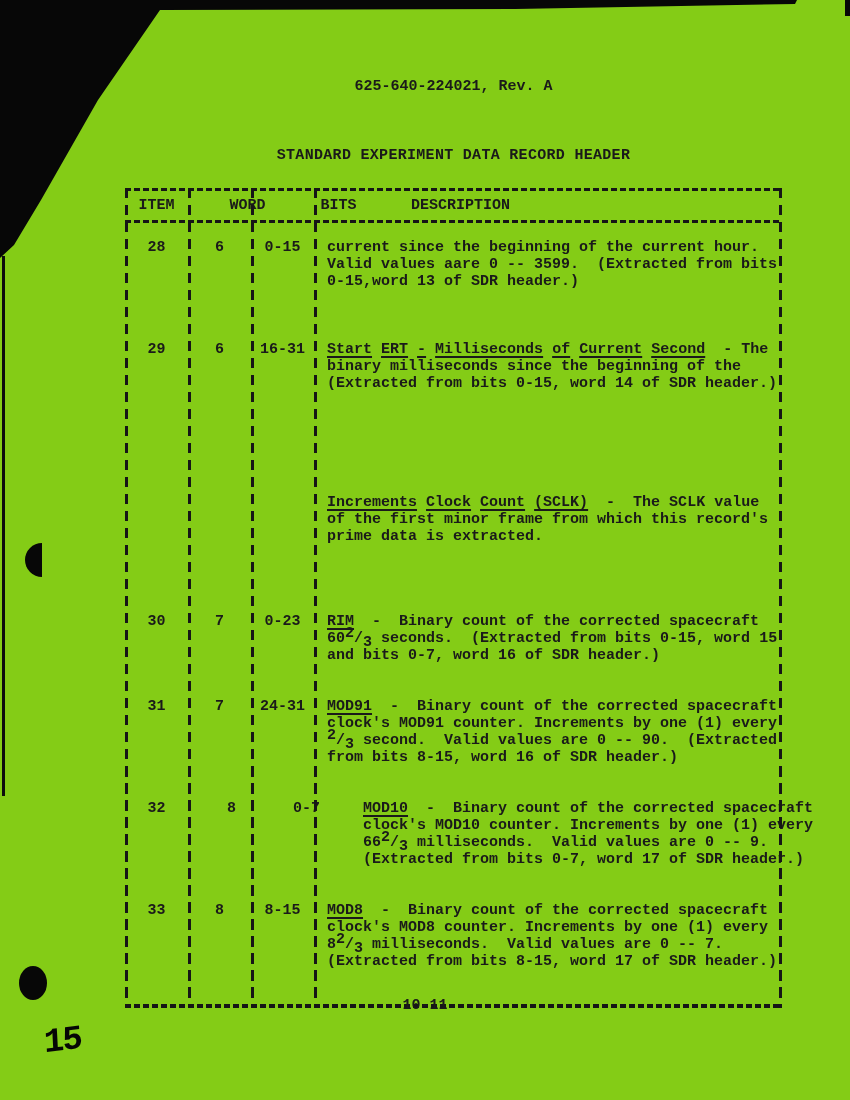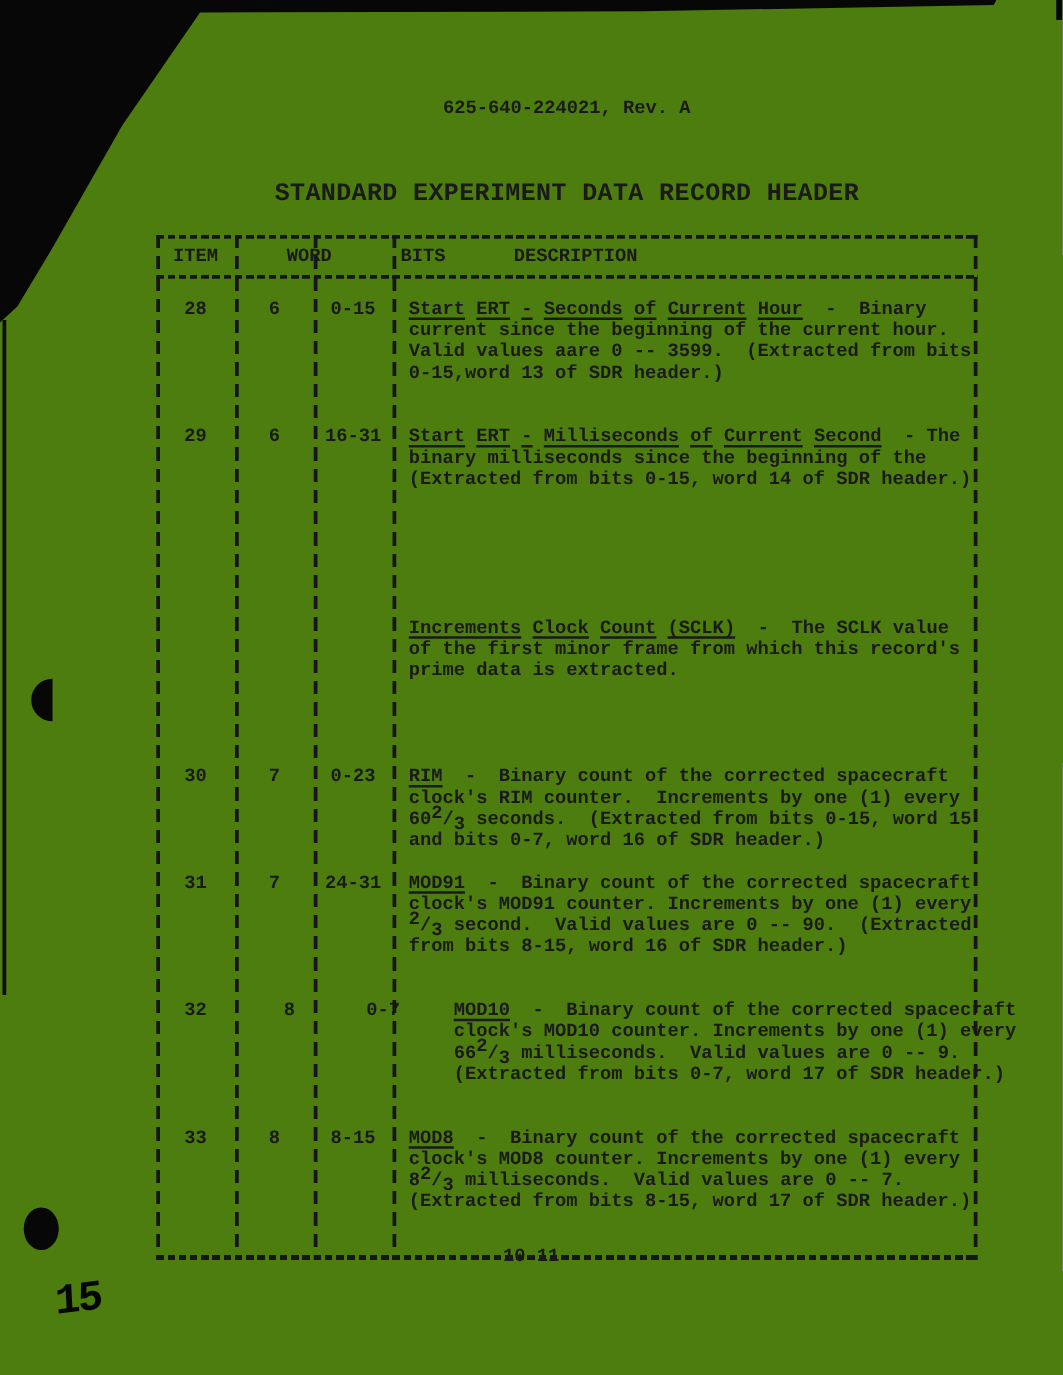--- a/index.html
+++ b/index.html
@@ -1,23 +1,23 @@
 <!DOCTYPE html>
 <html><head>
 <meta charset="utf-8">
 <style>
   html,body{margin:0;padding:0;background:#888;}
   .page{
-    position:relative;width:850px;height:1100px;background:#4d7c0f;overflow:hidden;
+    position:relative;width:850px;height:1100px;background:#84cc16;overflow:hidden;
     font-family:"Liberation Mono","DejaVu Sans Mono",monospace;
     font-weight:700;color:#1a1a1a;margin:0 auto;
   }
   .artifacts{position:absolute;left:0;top:0;pointer-events:none;}
   .doc-number{position:absolute;top:78px;left:125px;width:657px;text-align:center;font-size:15px;line-height:17px;}
-  .doc-title{position:absolute;top:147px;left:125px;width:657px;text-align:center;font-size:20px;line-height:17px;letter-spacing:.3px;}
+  .doc-title{position:absolute;top:147px;left:125px;width:657px;text-align:center;font-size:15px;line-height:17px;letter-spacing:.3px;}
   .dtable{position:absolute;top:188px;left:125px;width:657px;}
   .hline{height:3px;background:repeating-linear-gradient(90deg,#161616 0 6px,transparent 6px 9px);}
   .hline.bottom{height:4px;}
   .vline{position:absolute;top:0;bottom:0;width:2.5px;
     background:repeating-linear-gradient(180deg,#161616 0 10.5px,transparent 10.5px 17px);}
   .v0{left:0;} .v1{left:63px;} .v2{left:126px;} .v3{left:189px;} .v4{left:654px;}
   .header-row{display:grid;grid-template-columns:63px 63px 63px 1fr;padding-top:6px;height:23px;font-size:15px;line-height:17px;gap:28px;}
   .hc{text-align:center;}
   .hd{padding-left:13px;text-align:left;}
   .tbody{padding-top:16px;}
@@ -64,21 +64,20 @@
     </div>
 
     <div class="hline"></div>
 
     <div class="tbody">
         <div class="trow" style="height: 102px;">
           <div class="cc">28</div>
           <div class="cc">6</div>
           <div class="cc">0-15</div>
           <div class="cd">
-            <div class="line"><span class="uw">Start</span> <span class="uw">ERT</span> <span class="uw">-</span> <span class="uw">Seconds</span> <span class="uw">of</span> <span class="uw">Current</span> <span class="uw">Hour</span>  -  Binary</div>
             <div class="line">current since the beginning of the current hour.</div>
             <div class="line">Valid values aare 0 -- 3599.  (Extracted from bits</div>
             <div class="line">0-15,word 13 of SDR header.)</div>
           </div>
         </div>
         <div class="trow" style="height: 153px;">
           <div class="cc">29</div>
           <div class="cc">6</div>
           <div class="cc">16-31</div>
           <div class="cd">
@@ -96,21 +95,20 @@
             <div class="line">of the first minor frame from which this record's</div>
             <div class="line">prime data is extracted.</div>
           </div>
         </div>
         <div class="trow" style="height: 85px;">
           <div class="cc">30</div>
           <div class="cc">7</div>
           <div class="cc">0-23</div>
           <div class="cd">
             <div class="line"><span class="uw">RIM</span>  -  Binary count of the corrected spacecraft</div>
-            <div class="line">clock's RIM counter.  Increments by one (1) every</div>
             <div class="line">60<span class="sup">2</span>/<span class="sub">3</span> seconds.  (Extracted from bits 0-15, word 15</div>
             <div class="line">and bits 0-7, word 16 of SDR header.)</div>
           </div>
         </div>
         <div class="trow" style="height: 102px;">
           <div class="cc">31</div>
           <div class="cc">7</div>
           <div class="cc">24-31</div>
           <div class="cd">
             <div class="line"><span class="uw">MOD91</span>  -  Binary count of the corrected spacecraft</div>

